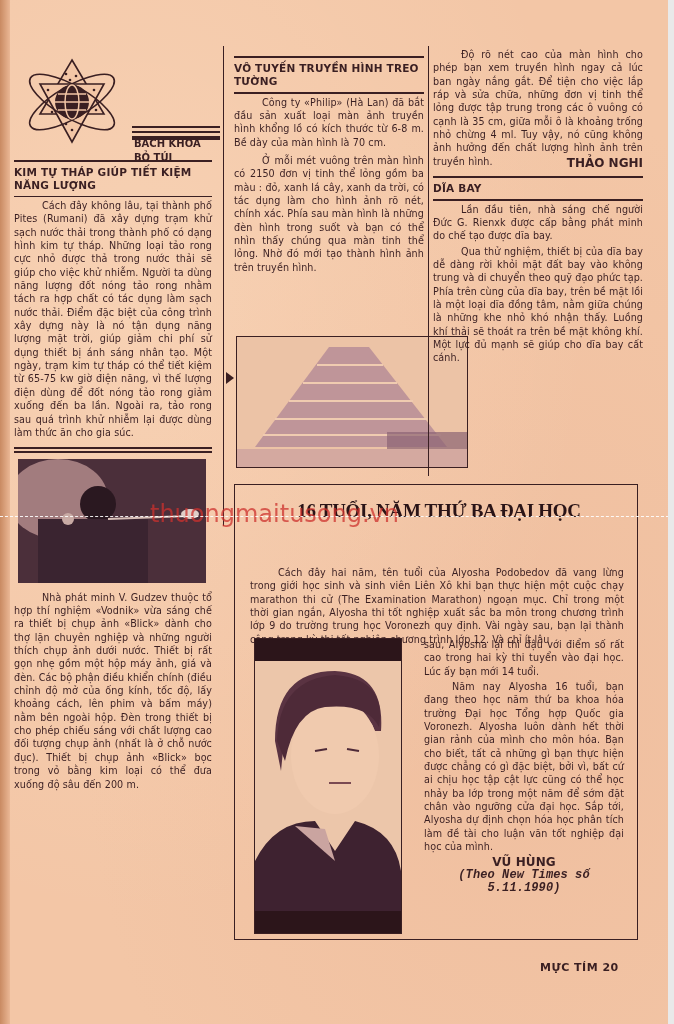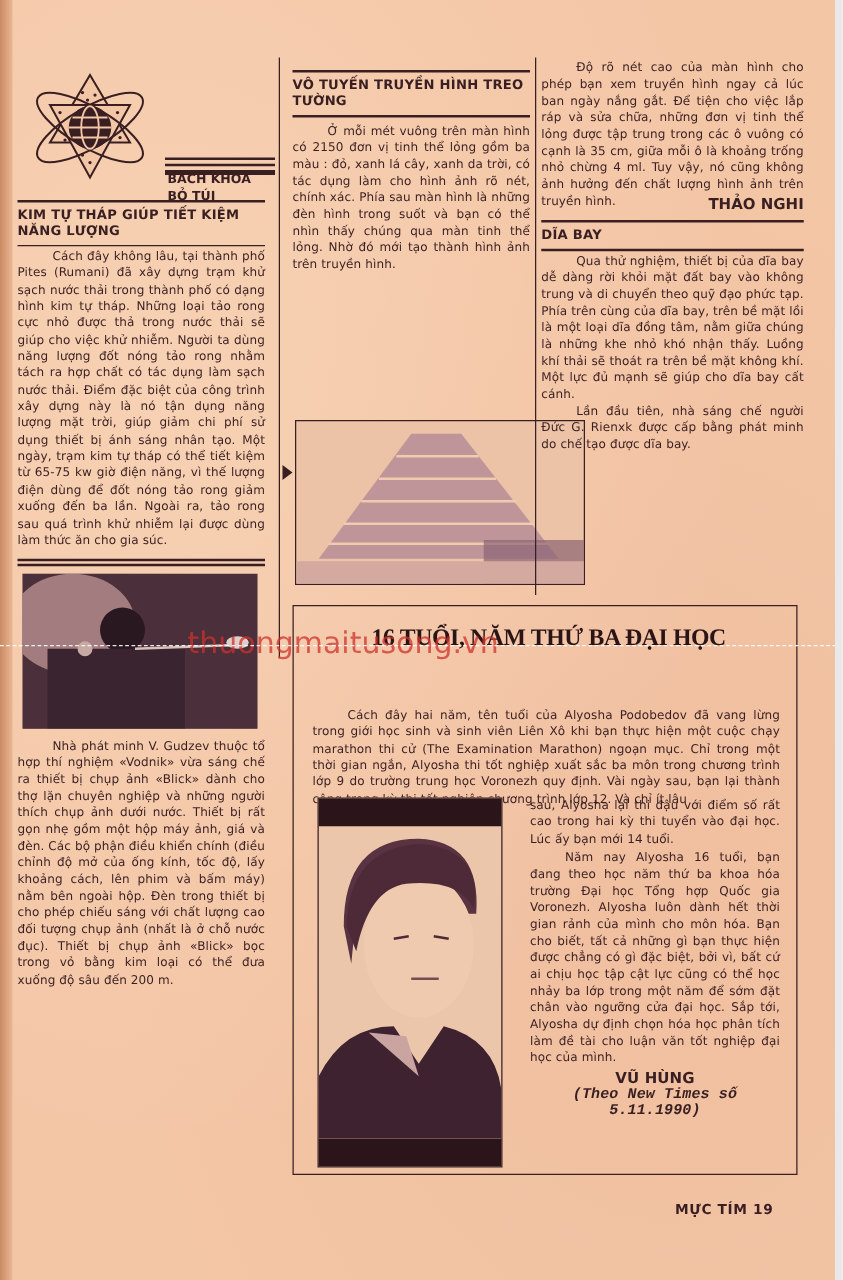--- a/index.html
+++ b/index.html
@@ -123,20 +123,21 @@
     </div>
   </div>
 
   <div class="vrule" style="left:223px; top:46px; height:480px;"></div>
 
   <div class="col col-mid">
     <div class="hrule thick" style="margin-top:8px"></div>
     <div class="headline">VÔ TUYẾN TRUYỀN HÌNH TREO TƯỜNG</div>
     <div class="hrule"></div>
     <div class="body-text">
+      <p>Công ty «Philip» (Hà Lan) đã bắt đầu sản xuất loại màn ảnh truyền hình khổng lồ có kích thước từ 6-8 m. Bề dày của màn hình là 70 cm.</p>
       <p style="margin-top:5px">Ở mỗi mét vuông trên màn hình có 2150 đơn vị tinh thể lỏng gồm ba màu : đỏ, xanh lá cây, xanh da trời, có tác dụng làm cho hình ảnh rõ nét, chính xác. Phía sau màn hình là những đèn hình trong suốt và bạn có thể nhìn thấy chúng qua màn tinh thể lỏng. Nhờ đó mới tạo thành hình ảnh trên truyền hình.</p>
     </div>
   </div>
 
   <div class="pointer"></div>
   <div class="photo photo-pyramid">
     <svg width="232" height="132" viewBox="0 0 232 132">
       <polygon points="92,10 132,10 210,110 18,110" fill="#b48a96" opacity="0.8"></polygon>
       <g stroke="#f0cbb0" stroke-width="2">
         <line x1="80" y1="28" x2="146" y2="28"></line>
@@ -154,22 +155,22 @@
 
   <div class="col col-right">
     <div class="body-text">
       <p>Độ rõ nét cao của màn hình cho phép bạn xem truyền hình ngay cả lúc ban ngày nắng gắt. Để tiện cho việc lắp ráp và sửa chữa, những đơn vị tinh thể lỏng được tập trung trong các ô vuông có cạnh là 35 cm, giữa mỗi ô là khoảng trống nhỏ chừng 4 ml. Tuy vậy, nó cũng không ảnh hưởng đến chất lượng hình ảnh trên truyền hình.</p>
     </div>
     <div class="byline" style="margin-top:-12px">THẢO NGHI</div>
     <div class="hrule thick" style="margin-top:6px"></div>
     <div class="headline">DĨA BAY</div>
     <div class="hrule"></div>
     <div class="body-text">
+      <p>Lần đầu tiên, nhà sáng chế người Đức G. Rienxk được cấp bằng phát minh do chế tạo được dĩa bay.</p>
       <p style="margin-top:2px">Qua thử nghiệm, thiết bị của dĩa bay dễ dàng rời khỏi mặt đất bay vào không trung và di chuyển theo quỹ đạo phức tạp. Phía trên cùng của dĩa bay, trên bề mặt lồi là một loại dĩa đồng tâm, nằm giữa chúng là những khe nhỏ khó nhận thấy. Luồng khí thải sẽ thoát ra trên bề mặt không khí. Một lực đủ mạnh sẽ giúp cho dĩa bay cất cánh.</p>
-      <p>Lần đầu tiên, nhà sáng chế người Đức G. Rienxk được cấp bằng phát minh do chế tạo được dĩa bay.</p>
     </div>
   </div>
 
   <div class="feature-box"></div>
   <div class="feature-title">16 TUỔI, NĂM THỨ BA ĐẠI HỌC</div>
   <div class="feature-body body-text">
     <p>Cách đây hai năm, tên tuổi của Alyosha Podobedov đã vang lừng trong giới học sinh và sinh viên Liên Xô khi bạn thực hiện một cuộc chạy marathon thi cử (The Examination Marathon) ngoạn mục. Chỉ trong một thời gian ngắn, Alyosha thi tốt nghiệp xuất sắc ba môn trong chương trình lớp 9 do trường trung học Voronezh quy định. Vài ngày sau, bạn lại thành công trong kỳ thi tốt nghiệp chương trình lớp 12. Và chỉ ít lâu</p>
   </div>
   <div class="photo-boy">
     <div class="bar" style="top:0"></div>
@@ -185,18 +186,18 @@
     </svg>
     <div class="bar" style="bottom:0"></div>
   </div>
   <div class="feature-right body-text">
     <div>sau, Alyosha lại thi đậu với điểm số rất cao trong hai kỳ thi tuyển vào đại học. Lúc ấy bạn mới 14 tuổi.</div>
     <p style="margin-top:2px">Năm nay Alyosha 16 tuổi, bạn đang theo học năm thứ ba khoa hóa trường Đại học Tổng hợp Quốc gia Voronezh. Alyosha luôn dành hết thời gian rảnh của mình cho môn hóa. Bạn cho biết, tất cả những gì bạn thực hiện được chẳng có gì đặc biệt, bởi vì, bất cứ ai chịu học tập cật lực cũng có thể học nhảy ba lớp trong một năm để sớm đặt chân vào ngưỡng cửa đại học. Sắp tới, Alyosha dự định chọn hóa học phân tích làm đề tài cho luận văn tốt nghiệp đại học của mình.</p>
     <div class="byline" style="text-align:center; margin-top:2px">VŨ HÙNG</div>
     <div class="byline" style="font-style:italic; text-align:center;font-family:Liberation Mono, monospace;">(Theo New Times số 5.11.1990)</div>
   </div>
 
-  <div class="footer">MỰC TÍM 19</div>
+  <div class="footer">MỰC TÍM 20</div>
 </div>
 
 <div class="watermark">thuongmaitusong.vn</div>
 <div class="dash-line"></div>
 <div class="right-edge"></div>
 
 </body></html>

